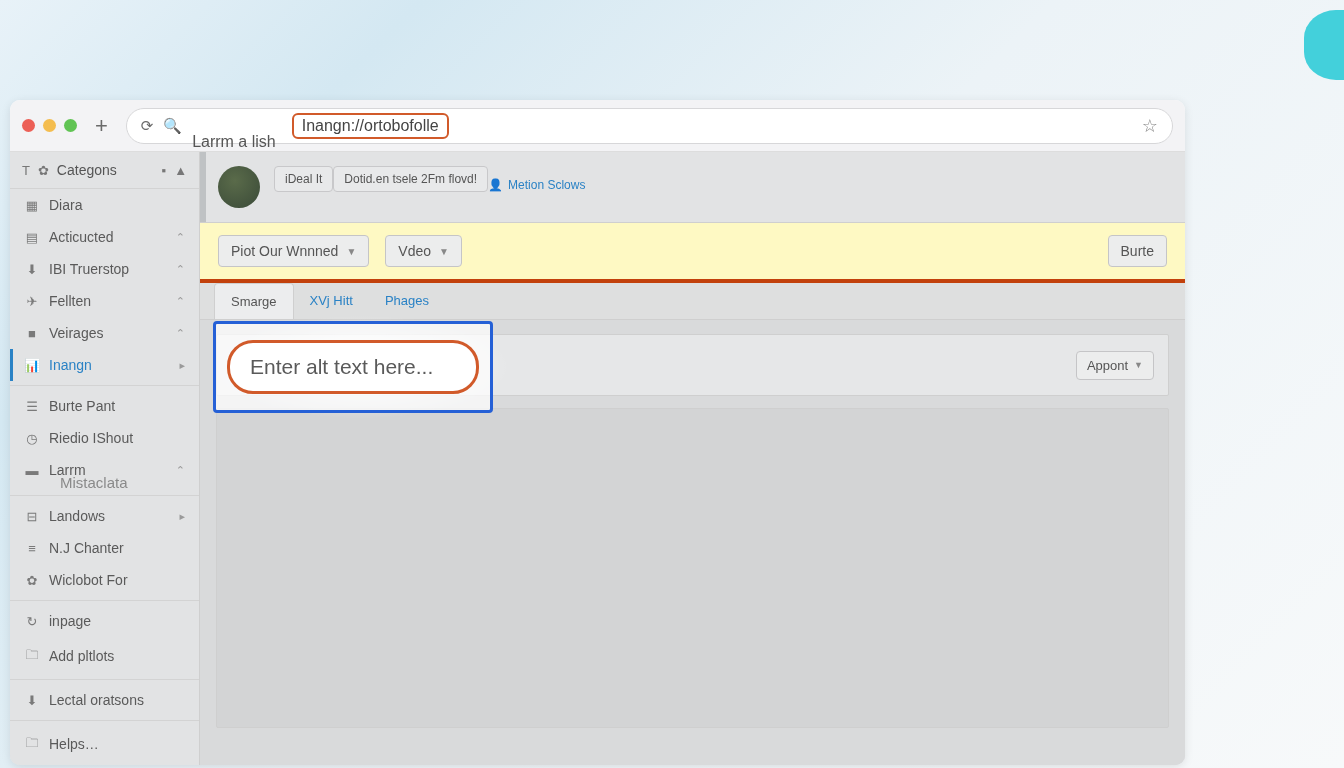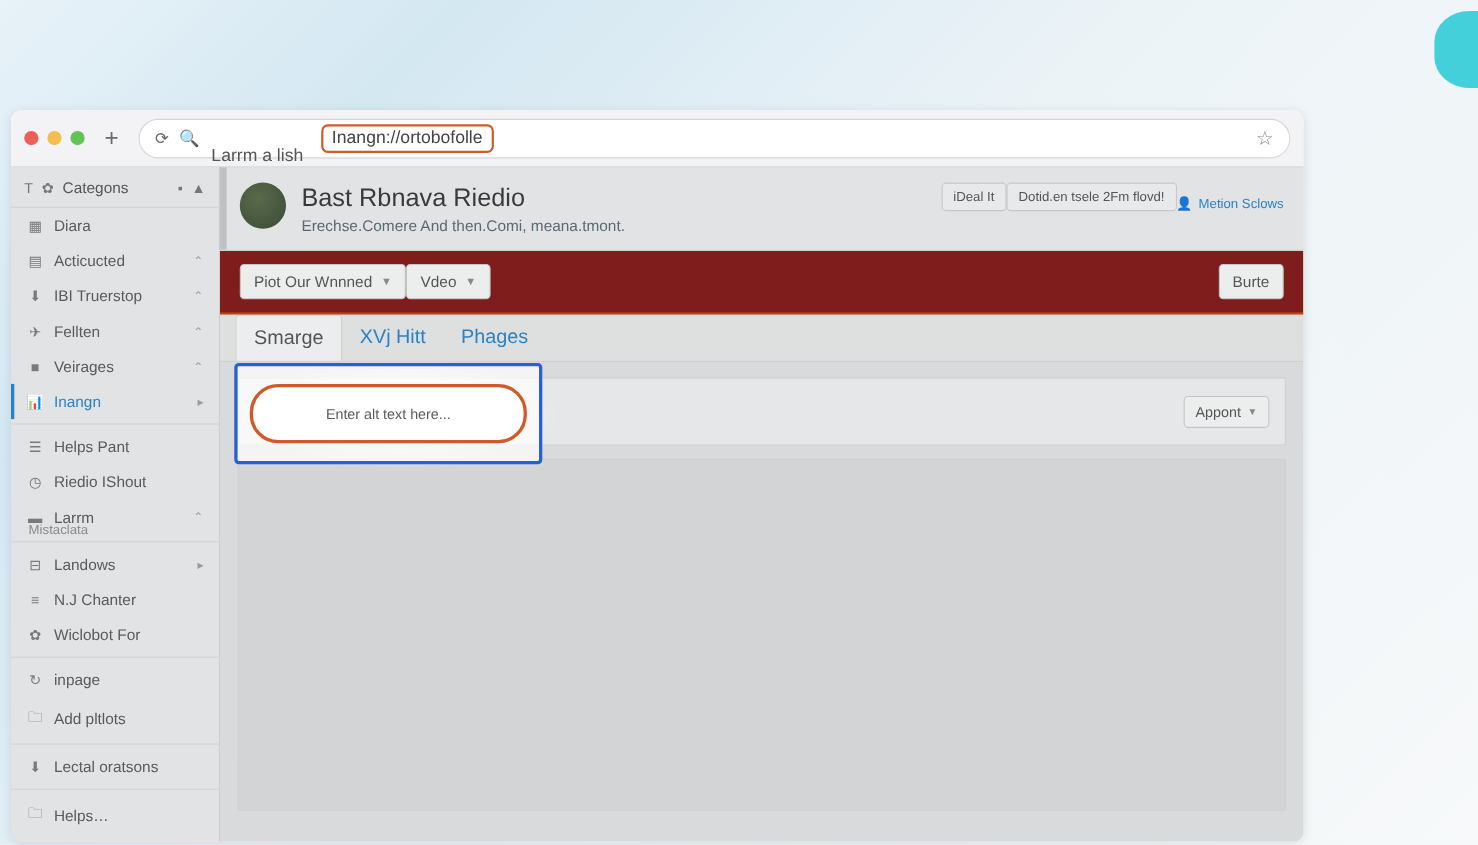--- a/index.html
+++ b/index.html
@@ -22,46 +22,46 @@
 .sidebar { width: 190px; background: #e2e3e4; border-right: 1px solid #cfcfcf; overflow-y: auto; }
 .sidebar-head { display: flex; align-items: center; gap: 8px; padding: 10px 12px; color: #555; font-size: 14px; border-bottom: 1px solid #d3d3d3; }
 .sidebar-head .spacer { flex: 1; }
 .sidebar-head-icon { color: #777; font-size: 13px; }
 .sidebar-item { display: flex; align-items: center; gap: 9px; padding: 8px 14px; color: #5a5a5a; font-size: 14px; cursor: pointer; position: relative; }
 .sidebar-item .sb-icon { width: 16px; text-align: center; color: #7a7a7a; font-size: 13px; }
 .sidebar-item .sb-chev { margin-left: auto; color: #9a9a9a; font-size: 11px; }
 .sidebar-item.active { color: #2a82c5; }
 .sidebar-item.active .sb-icon { color: #2a82c5; }
 .sidebar-item.active::before { content: ""; position: absolute; left: 0; top: 0; bottom: 0; width: 3px; background: #2a82c5; }
-.sb-sub { font-size: 12px; color: #8a8a8a; padding-left: 16px; margin-top: -6px; margin-bottom: 4px; }
+.sb-sub { font-size: 15px; color: #8a8a8a; padding-left: 50px; margin-top: -6px; margin-bottom: 4px; }
 .sb-divider { height: 1px; background: #d3d3d3; margin: 4px 0; }
 .main { flex: 1; background: #d7d8d9; overflow: hidden; display: flex; flex-direction: column; }
 .main-header { background: #e2e3e4; padding: 14px 18px; display: flex; align-items: flex-start; gap: 14px; border-bottom: 1px solid #cfcfcf; position: relative; }
 .accent-bar { position: absolute; left: 0; top: 0; bottom: 0; width: 6px; background: #bfc2c4; }
 .avatar { width: 42px; height: 42px; border-radius: 50%; background: radial-gradient(circle at 40% 35%, #5a6b4a, #3a4a38); flex-shrink: 0; }
 .header-text { flex: 1; }
 .header-title { font-size: 23px; color: #3a3a3a; font-weight: 400; margin-bottom: 4px; }
 .header-subtitle { font-size: 14px; color: #5a6a75; }
 .header-actions { display: flex; gap: 0; align-items: flex-end; }
 .header-btn { background: #e8e9ea; border: 1px solid #c8c8ca; border-radius: 4px; padding: 5px 10px; font-size: 12px; color: #555; cursor: pointer; }
 .header-link { font-size: 12px; color: #2a82c5; cursor: pointer; display: flex; align-items: center; gap: 5px; }
 .header-link .u-icon { color: #888; }
-.toolbar { background: #7f1d1d; padding: 12px 18px; display: flex; align-items: center; gap: 0; border-bottom: 2px solid #c2410c; }
+.toolbar { background: #fef9c3; padding: 12px 18px; display: flex; align-items: center; gap: 16px; border-bottom: 4px solid #c2410c; }
 .dropdown-btn { background: #eceded; border: 1px solid #c5c5c7; border-radius: 4px; padding: 7px 12px; font-size: 14px; color: #555; display: flex; align-items: center; gap: 8px; cursor: pointer; }
 .dropdown-btn .caret { color: #888; font-size: 10px; }
 .toolbar .spacer { flex: 1; }
 .tabs-bar { display: flex; background: #dedfdf; border-bottom: 1px solid #cfcfcf; padding-left: 14px; }
-.tab { padding: 10px 16px; font-size: 18px; color: #2a82c5; cursor: pointer; }
+.tab { padding: 10px 16px; font-size: 13px; color: #2a82c5; cursor: pointer; }
 .tab.active { background: #ecedee; border: 1px solid #cfcfcf; border-bottom: none; color: #555; border-radius: 4px 4px 0 0; }
 .content-area { padding: 14px 16px; background: #d9dadb; flex: 1; position: relative; }
 .content-strip { background: #e6e7e8; height: 62px; border: 1px solid #cfcfcf; border-radius: 2px; position: relative; display: flex; align-items: center; padding-right: 14px; }
 .focus-glow { position: absolute; left: -6px; top: -20px; width: 300px; height: 104px; background: radial-gradient(ellipse at center, rgba(255,255,255,0.95) 0%, rgba(255,255,255,0) 70%); pointer-events: none; }
 .highlight-box { position: absolute; left: -4px; top: -14px; width: 280px; height: 92px; border: 3px solid #2560d6; background: rgba(255,255,255,0.7); border-radius: 4px; display: flex; align-items: center; justify-content: center; }
 .inner-input { width: 252px; height: 54px; border: 3px solid #d15a2a; border-radius: 26px; background: #fff; display: flex; align-items: center; padding: 0 20px; }
-.inner-input input { border: none; outline: none; font-size: 13px; color: #c2410c; width: 100%; background: transparent; text-align: center; }
+.inner-input input { border: none; outline: none; font-size: 21px; color: #c2410c; width: 100%; background: transparent; }
 .inner-input input::placeholder { color: #5a5a5a; }
 .content-strip .spacer { flex: 1; }
 .appont-btn { background: #eceded; border: 1px solid #c5c5c7; border-radius: 4px; padding: 6px 10px; font-size: 13px; color: #555; display: flex; align-items: center; gap: 6px; cursor: pointer; }
 .appont-btn .caret { font-size: 9px; color: #888; }
 .canvas { margin-top: 12px; background: #d3d4d5; border: 1px solid #cfcfcf; height: 320px; border-radius: 2px; }
 </style>
 </head>
 <body>
 
 <div class="cloud-corner"></div>
@@ -124,21 +124,21 @@
       <div class="sidebar-item active">
         <span class="sb-icon">📊</span>
         <span>Inangn</span>
         <span class="sb-chev">▸</span>
       </div>
 
       <div class="sb-divider"></div>
 
       <div class="sidebar-item">
         <span class="sb-icon">☰</span>
-        <span>Helps Pant</span>
+        <span>Burte Pant</span>
       </div>
       <div class="sidebar-item">
         <span class="sb-icon">◷</span>
         <span>Riedio IShout</span>
       </div>
       <div class="sidebar-item" style="padding-bottom:2px;">
         <span class="sb-icon">▬</span>
         <span>Larrm</span>
         <span class="sb-chev">⌃</span>
       </div>
@@ -183,24 +183,20 @@
       <div class="sidebar-item">
         <span class="sb-icon">🗀</span>
         <span>Helps…</span>
       </div>
     </div>
 
     <div class="main">
       <div class="main-header">
         <div class="accent-bar"></div>
         <div class="avatar"></div>
-        <div class="header-text">
-          <div class="header-title">Bast Rbnava Riedio</div>
-          <div class="header-subtitle">Erechse.Comere And then.Comi, meana.tmont.</div>
-        </div>
         <div class="header-actions">
           <div class="header-btn">iDeal It</div>
           <div class="header-btn">Dotid.en tsele 2Fm flovd!</div>
           <div class="header-link">
             <span class="u-icon">👤</span>
             <span>Metion Sclows</span>
           </div>
         </div>
       </div>
 

